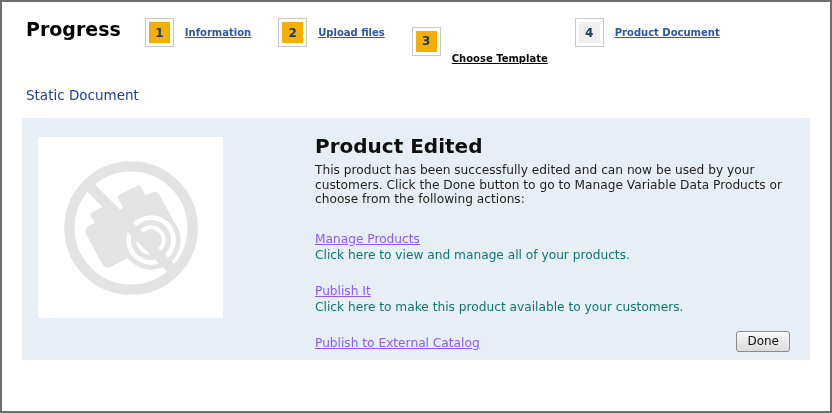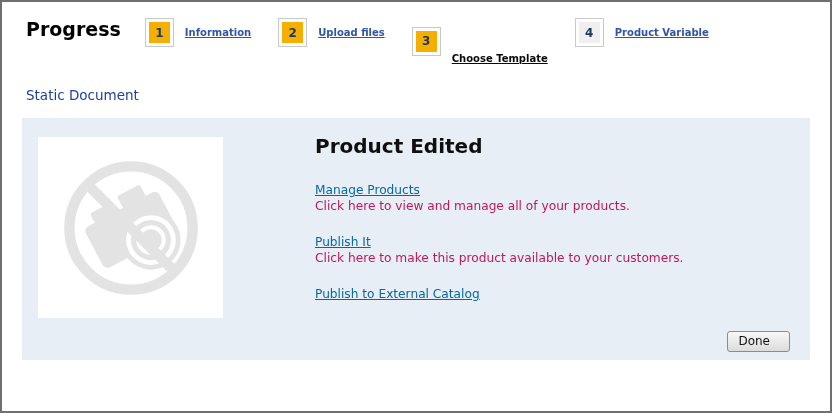--- a/index.html
+++ b/index.html
@@ -64,29 +64,29 @@
     font-size:20px; font-weight:bold; color:#0f0f0f;
     margin:0 0 5px 0;
   }
   .content-desc {
     font-size:12.2px; color:#1e1e1e; line-height:14.5px;
     margin:0;
   }
   .actions { margin-top:21px; }
   .action { margin-bottom:17px; }
   .action-link {
-    font-size:12.2px; color:#0369a1; text-decoration:underline;
+    font-size:12.2px; color:#8b5cf6; text-decoration:underline;
     cursor:pointer; display:inline-block; margin-bottom:2px;
   }
-  .action-desc { font-size:12.2px; color:#be185d; line-height:15px; }
+  .action-desc { font-size:12.2px; color:#0f766e; line-height:15px; }
   .done-button {
     position:absolute; right:20px; bottom:8px;
     font-family:"DejaVu Sans","Liberation Sans",sans-serif;
     font-size:12px; color:#111111;
-    padding:2px 19px 3px 10px;
+    padding:2px 10px 3px 10px;
     background:linear-gradient(#f7f7f7,#dcdcdc);
     border:1px solid #8c8c8c; border-radius:3px;
     cursor:pointer;
   }
 </style>
 </head>
 <body>
 
 <div class="window">
 
@@ -111,21 +111,21 @@
       <span class="step-box">
         <span class="step-box-inner">3</span>
       </span>
       <a class="step-label">Choose Template</a>
     </span>
 
     <span class="step pending">
       <span class="step-box">
         <span class="step-box-inner">4</span>
       </span>
-      <a class="step-label">Product Variable</a>
+      <a class="step-label">Product Document</a>
     </span>
   </div>
 
   <div class="section-title">Static Document</div>
 
   <div class="panel">
 
     <div class="image-box">
       <svg width="152" height="152" viewBox="0 0 190 190">
         <g fill="#e3e3e3" transform="rotate(-28 95 95)">
@@ -140,20 +140,21 @@
         </g>
         <g fill="none" stroke="#e3e3e3">
           <circle cx="95" cy="95" r="77" stroke-width="13"></circle>
           <line x1="41" y1="41" x2="149" y2="149" stroke-width="13"></line>
         </g>
       </svg>
     </div>
 
     <div class="content">
       <div class="content-heading">Product Edited</div>
+      <p class="content-desc">This product has been successfully edited and can now be used by your customers. Click the Done button to go to Manage Variable Data Products or choose from the following actions:</p>
 
       <div class="actions">
         <div class="action">
           <a class="action-link">Manage Products</a>
           <div class="action-desc">Click here to view and manage all of your products.</div>
         </div>
         <div class="action">
           <a class="action-link">Publish It</a>
           <div class="action-desc">Click here to make this product available to your customers.</div>
         </div>

